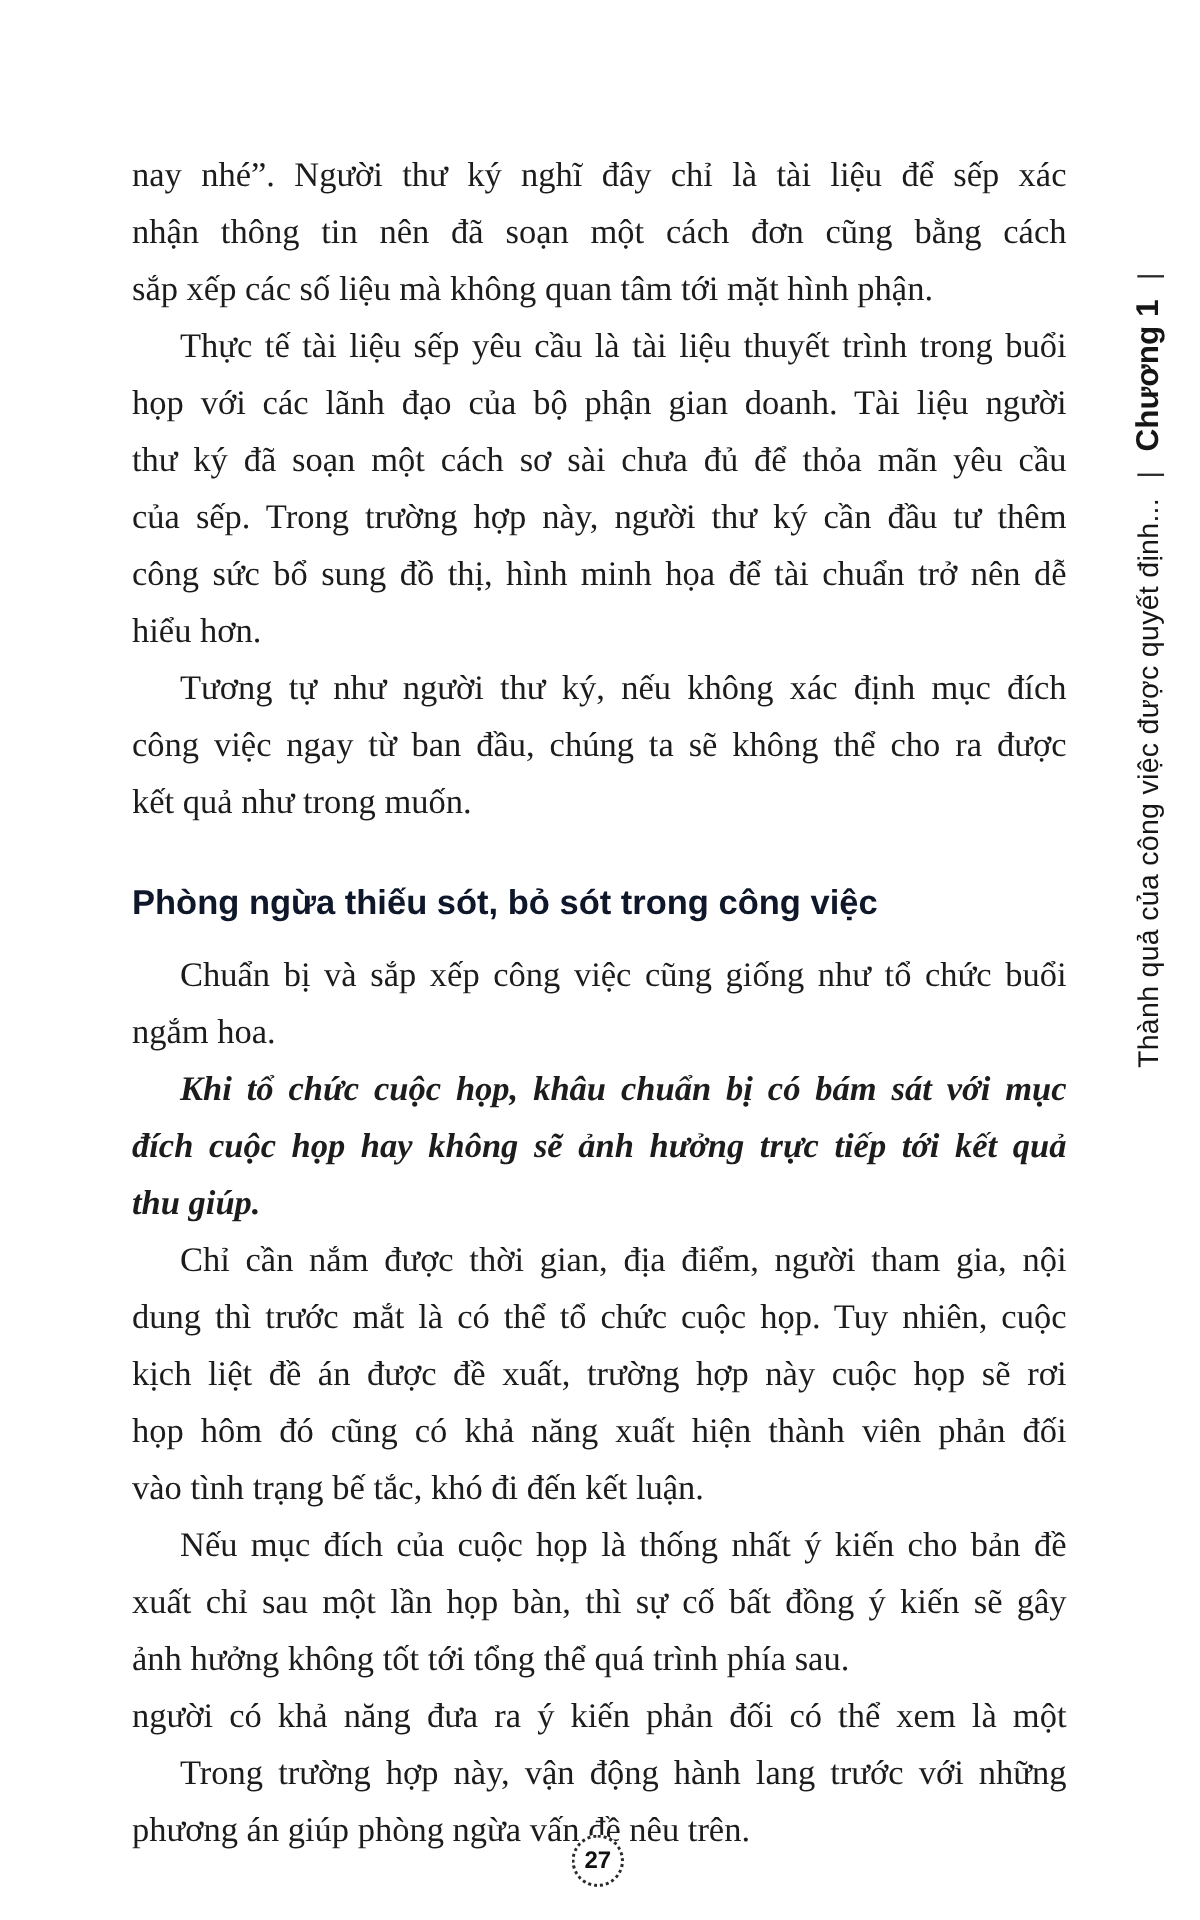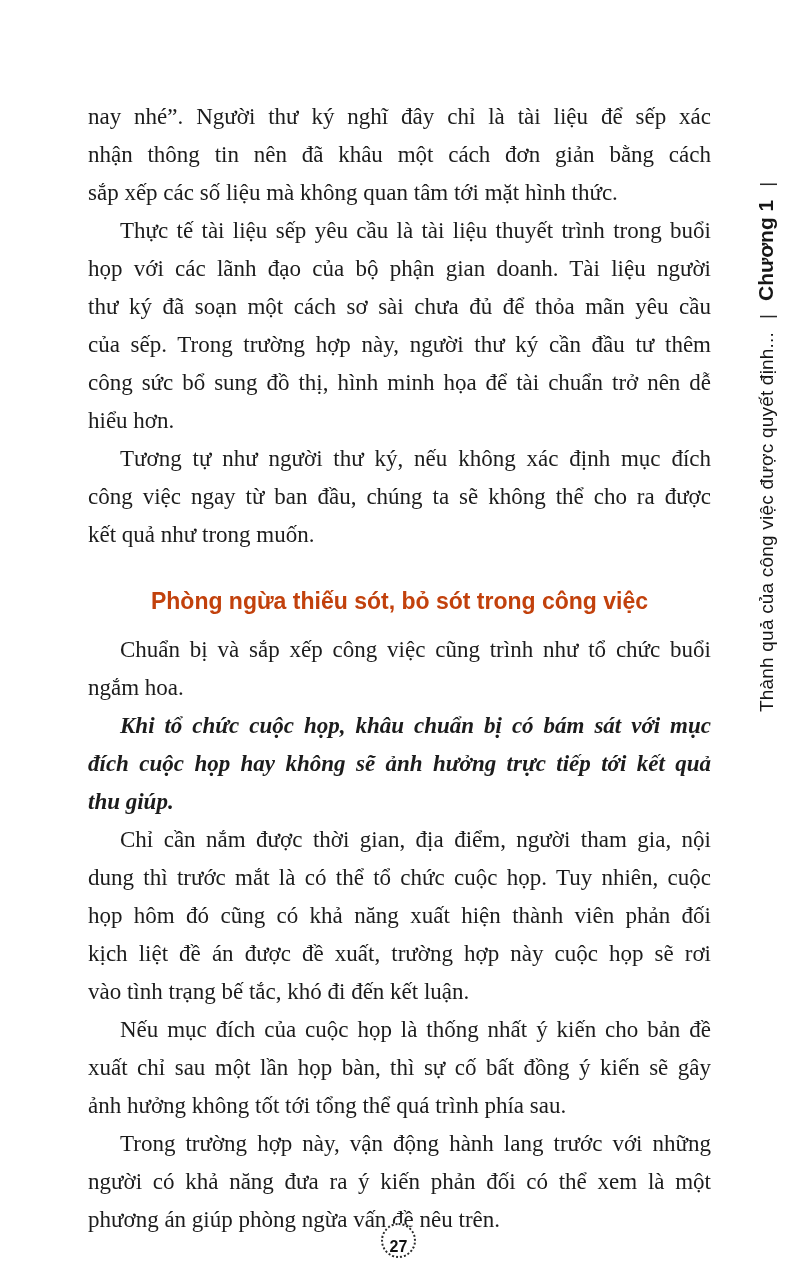--- a/index.html
+++ b/index.html
@@ -38,22 +38,22 @@
   }
   .line.indent {
     text-indent: 32px;
   }
   .heading {
     font-family: "Liberation Sans", sans-serif;
     font-weight: bold;
     font-size: 23px;
     line-height: 30px;
     margin: 32px 0 15px 0;
-    color: #c2410c;
-    text-align: center;
+    color: #0f172a;
+    text-align: left;
   }
   .sidebar {
     position: absolute;
     left: 753px;
     top: 684px;
     transform-origin: 0 0;
     transform: rotate(-90deg);
     white-space: nowrap;
     font-family: "Liberation Sans", sans-serif;
     color: #161616;
@@ -75,21 +75,21 @@
   .pagenum {
     position: absolute;
     left: 381px;
     top: 1195px;
     width: 35px;
     height: 35px;
     box-sizing: border-box;
     border: 2px dotted #2b2b2b;
     border-radius: 50%;
     display: flex;
-    align-items: flex-end;
+    align-items: center;
     justify-content: center;
     font-family: "Liberation Sans", sans-serif;
     font-weight: bold;
     font-size: 16px;
     color: #111111;
     background: #ffffff;
   }
   .bottom-bar {
     position: absolute;
     left: 169px;
@@ -101,61 +101,61 @@
   }
 </style>
 </head>
 <body>
 
 <div class="page">
 
   <div class="content" id="content">
       <div class="para">
         <div class="line">nay nhé”. Người thư ký nghĩ đây chỉ là tài liệu để sếp xác</div>
-        <div class="line">nhận thông tin nên đã khâu một cách đơn giản bằng cách</div>
-        <div class="line last">sắp xếp các số liệu mà không quan tâm tới mặt hình thức.</div>
+        <div class="line">nhận thông tin nên đã soạn một cách đơn cũng bằng cách</div>
+        <div class="line last">sắp xếp các số liệu mà không quan tâm tới mặt hình phận.</div>
       </div>
       <div class="para">
         <div class="line indent">Thực tế tài liệu sếp yêu cầu là tài liệu thuyết trình trong buổi</div>
         <div class="line">họp với các lãnh đạo của bộ phận gian doanh. Tài liệu người</div>
         <div class="line">thư ký đã soạn một cách sơ sài chưa đủ để thỏa mãn yêu cầu</div>
         <div class="line">của sếp. Trong trường hợp này, người thư ký cần đầu tư thêm</div>
         <div class="line">công sức bổ sung đồ thị, hình minh họa để tài chuẩn trở nên dễ</div>
         <div class="line last">hiểu hơn.</div>
       </div>
       <div class="para">
         <div class="line indent">Tương tự như người thư ký, nếu không xác định mục đích</div>
         <div class="line">công việc ngay từ ban đầu, chúng ta sẽ không thể cho ra được</div>
         <div class="line last">kết quả như trong muốn.</div>
       </div>
       <div class="heading">Phòng ngừa thiếu sót, bỏ sót trong công việc</div>
       <div class="para">
-        <div class="line indent">Chuẩn bị và sắp xếp công việc cũng trình như tổ chức buổi</div>
+        <div class="line indent">Chuẩn bị và sắp xếp công việc cũng giống như tổ chức buổi</div>
         <div class="line last">ngắm hoa.</div>
       </div>
       <div class="para bold">
         <div class="line indent">Khi tổ chức cuộc họp, khâu chuẩn bị có bám sát với mục</div>
         <div class="line">đích cuộc họp hay không sẽ ảnh hưởng trực tiếp tới kết quả</div>
         <div class="line last">thu giúp.</div>
       </div>
       <div class="para">
         <div class="line indent">Chỉ cần nắm được thời gian, địa điểm, người tham gia, nội</div>
         <div class="line">dung thì trước mắt là có thể tổ chức cuộc họp. Tuy nhiên, cuộc</div>
+        <div class="line">kịch liệt đề án được đề xuất, trường hợp này cuộc họp sẽ rơi</div>
         <div class="line">họp hôm đó cũng có khả năng xuất hiện thành viên phản đối</div>
-        <div class="line">kịch liệt đề án được đề xuất, trường hợp này cuộc họp sẽ rơi</div>
         <div class="line last">vào tình trạng bế tắc, khó đi đến kết luận.</div>
       </div>
       <div class="para">
         <div class="line indent">Nếu mục đích của cuộc họp là thống nhất ý kiến cho bản đề</div>
         <div class="line">xuất chỉ sau một lần họp bàn, thì sự cố bất đồng ý kiến sẽ gây</div>
         <div class="line last">ảnh hưởng không tốt tới tổng thể quá trình phía sau.</div>
       </div>
       <div class="para">
+        <div class="line">người có khả năng đưa ra ý kiến phản đối có thể xem là một</div>
         <div class="line indent">Trong trường hợp này, vận động hành lang trước với những</div>
-        <div class="line">người có khả năng đưa ra ý kiến phản đối có thể xem là một</div>
         <div class="line last">phương án giúp phòng ngừa vấn đề nêu trên.</div>
       </div>
     </div>
 
   <div class="sidebar">
     <span class="side-title">Thành quả của công việc được quyết định...</span><span class="side-sep">|</span><span class="side-chapter">Chương 1</span><span class="side-sep">|</span>
   </div>
 
   <div class="pagenum">
     <span>27</span>

